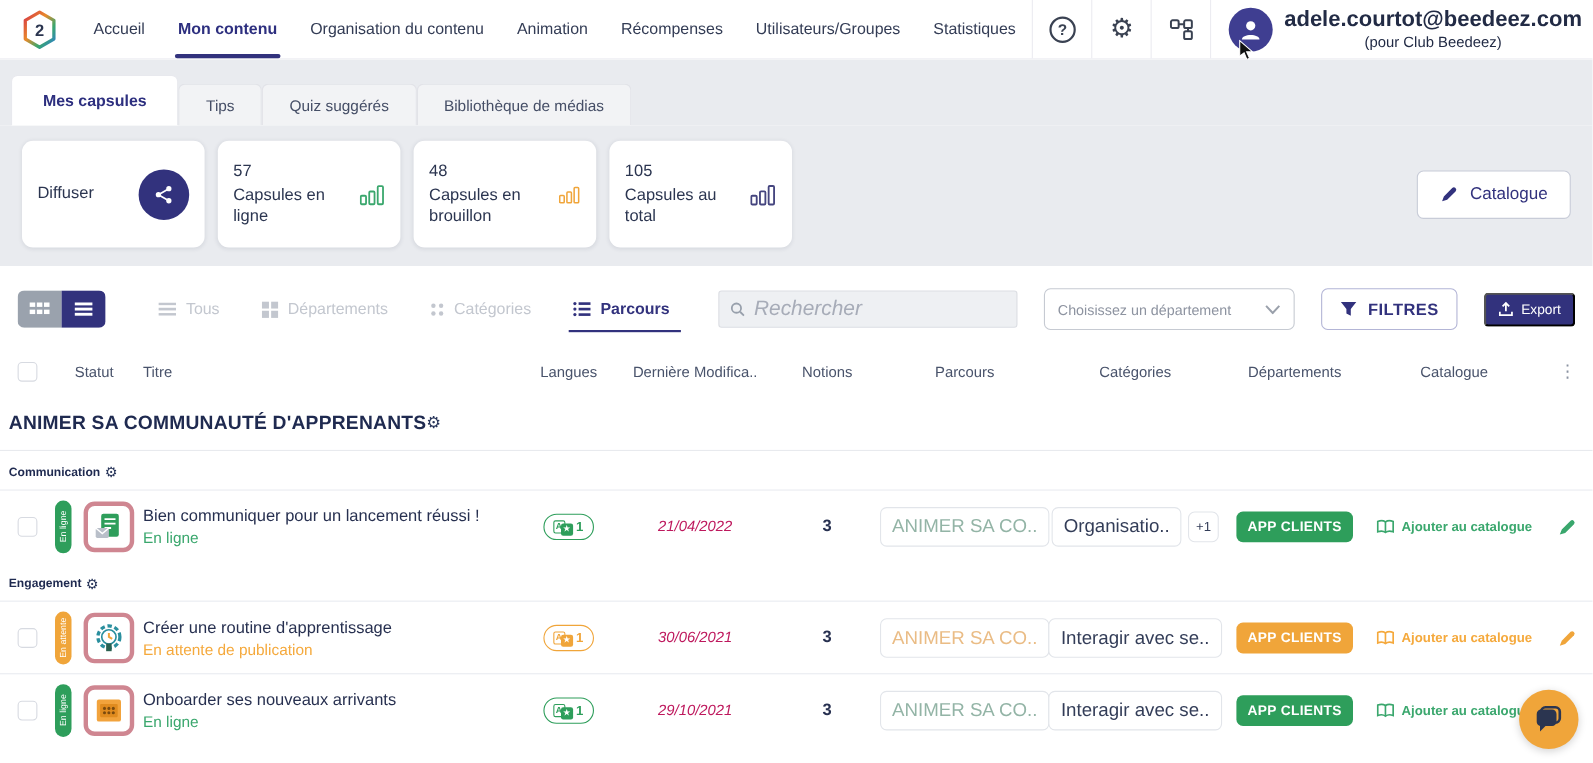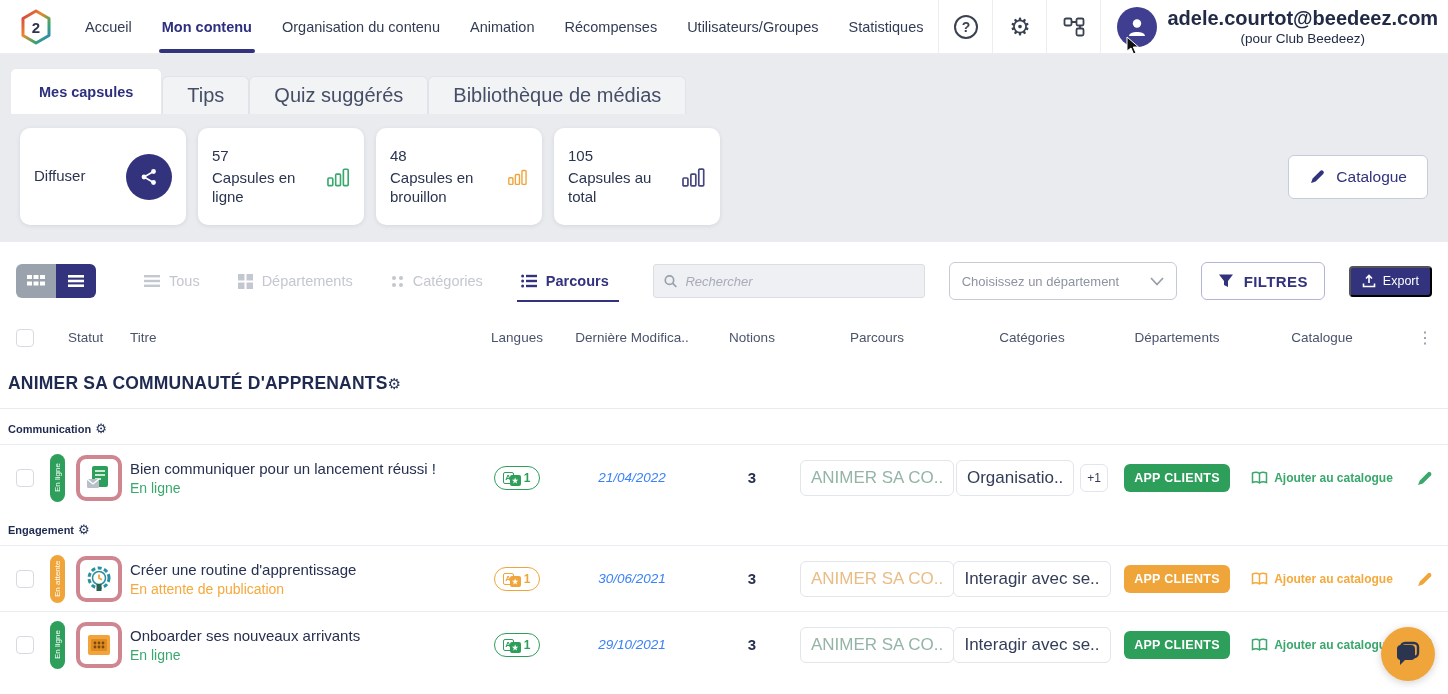--- a/index.html
+++ b/index.html
@@ -20,42 +20,42 @@
   .help-circle { width:24px; height:24px; border:2px solid #3a4252; border-radius:50%; display:flex; align-items:center; justify-content:center; font-size:14px; font-weight:700; color:#3a4252; }
   .gear-glyph { font-size:24px; color:#3a4252; line-height:1; }
   .user-block { display:flex; align-items:center; gap:10px; padding:0 14px 0 16px; border-left:1px solid #ececf1; }
   .avatar { width:40px; height:40px; border-radius:50%; background:#3f3e91; display:flex; align-items:center; justify-content:center; }
   .user-text { display:flex; flex-direction:column; align-items:center; line-height:1.25; }
   .user-email { font-size:20px; font-weight:700; color:#222b45; }
   .user-org { font-size:13.5px; color:#222b45; }
   .caret { font-size:13px; color:#3a4252; margin-left:6px; }
   
   .tabs-row { background:#e9ebef; padding:14px 10px 0 10px; display:flex; align-items:flex-end; height:60px; }
-  .tab { background:#f2f3f5; border:1px solid #e2e3e8; border-bottom:none; border-radius:6px 6px 0 0; padding:0 24px; height:38px; display:flex; align-items:center; font-size:20px; color:#454e66; }
+  .tab { background:#f2f3f5; border:1px solid #e2e3e8; border-bottom:none; border-radius:6px 6px 0 0; padding:0 24px; height:38px; display:flex; align-items:center; font-size:14px; color:#454e66; }
   .tab.active { background:#fff; height:46px; padding:0 28px; color:#2d2f7f; font-weight:700; font-size:14.5px; border-color:#e8e9ee; }
   
   .cards-row { background:#e9ebef; padding:14px 20px 17px; display:flex; gap:12px; align-items:center; height:128px; }
   .card { background:#fff; border-radius:10px; width:166px; height:97px; padding:12px 14px; box-shadow:0 1px 4px rgba(31,41,70,.10); display:flex; justify-content:space-between; align-items:center; }
   .card-label { font-size:15px; color:#2b3550; line-height:1.35; }
   .circle-btn { width:46px; height:46px; min-width:46px; border-radius:50%; background:#32327d; color:#fff; display:flex; align-items:center; justify-content:center; font-size:28px; font-weight:400; }
   .stat-left { display:flex; flex-direction:column; gap:2px; font-size:15px; color:#2b3550; line-height:1.3; }
   .stat-green { color:#3aa76d; } .stat-orange { color:#f0a53a; } .stat-purple { color:#45457f; }
   .catalogue-btn { margin-left:auto; background:#fff; border:1px solid #c8ccd8; border-radius:6px; height:44px; padding:0 20px; display:flex; align-items:center; gap:10px; color:#32327d; font-size:15.5px; }
   
   .filter-row { display:flex; align-items:center; padding:20px 16px 12px; background:#fff; }
   .view-toggle { display:flex; border-radius:6px; overflow:hidden; }
   .vt-seg { width:40px; height:34px; display:flex; align-items:center; justify-content:center; }
   .vt-grid { background:#9aa2ad; } .vt-list { background:#32327d; }
   .filter-tabs { display:flex; margin-left:48px; gap:38px; align-items:center; }
   .ftab { display:flex; gap:9px; align-items:center; font-size:14.5px; color:#c3c7cf; position:relative; }
   .ftab.active { color:#32327d; font-weight:700; }
   .ftab.active::after { content:""; position:absolute; left:-4px; right:-10px; bottom:-13px; height:2px; background:#32327d; }
   .filter-right { margin-left:auto; display:flex; align-items:center; gap:24px; }
   .search-box { width:272px; height:34px; background:#eef0f3; border:1px solid #dcdee3; border-radius:3px; display:flex; align-items:center; padding:0 10px; gap:8px; }
-  .search-box input { border:none; outline:none; background:transparent; font-style:italic; font-size:13px; color:#5d6575; width:100%; font-family:"Liberation Sans", sans-serif; }
+  .search-box input { border:none; outline:none; background:transparent; font-style:italic; font-size:19px; color:#5d6575; width:100%; font-family:"Liberation Sans", sans-serif; }
   .search-box input::placeholder { color:#a7acb8; }
   .dept-select { width:228px; height:38px; background:#fff; border:1px solid #c6cad2; border-radius:6px; display:flex; align-items:center; justify-content:space-between; padding:0 12px; font-size:13px; color:#8d93a0; }
   .filtres-btn { height:38px; border:1px solid #b3b5d6; border-radius:6px; background:#fff; display:flex; align-items:center; gap:10px; padding:0 16px; color:#32327d; font-size:15px; font-weight:700; letter-spacing:.4px; }
   .export-btn { height:31px; background:#32327d; border-radius:4px; color:#fff; font-size:12.5px; display:flex; align-items:center; gap:7px; padding:0 11px; }
   
   .thead { display:grid; grid-template-columns:50px 80px 342px 90px 140px 100px 150px 160px 130px 160px 46px; align-items:center; padding:16px 0 12px; color:#49536b; font-size:13.5px; }
   .thead .cell-c { text-align:center; }
   .cb { width:18px; height:18px; border:1.5px solid #d7dae1; border-radius:4px; background:#fff; margin-left:16px; }
   .dots-v { text-align:center; color:#8b93a2; font-size:16px; letter-spacing:0; }
   .group-row { padding:14px 8px 14px; border-bottom:1px solid #e8eaee; display:flex; align-items:center; }
@@ -72,21 +72,21 @@
   .title-cell { display:flex; flex-direction:column; gap:3px; white-space:nowrap; }
   .row-title { font-size:15px; color:#273050; }
   .row-status { font-size:14px; }
   .txt-green { color:#3aa76d; } .txt-orange { color:#f5a93c; }
   .cell-c { display:flex; justify-content:center; align-items:center; }
   .lang-pill { display:inline-flex; align-items:center; border:1.6px solid currentColor; border-radius:14px; padding:3px 9px 3px 8px; font-size:12px; font-weight:700; }
   .pill-green { color:#2e9e5b; } .pill-orange { color:#f0a53a; }
   .la { border:1.3px solid currentColor; border-radius:2px; font-size:8px; width:11px; height:12px; display:inline-flex; align-items:center; justify-content:center; font-weight:700; background:#fff; }
   .lb { background:currentColor; border-radius:2px; width:11px; height:11px; margin:5px 3px 0 -4px; display:inline-flex; align-items:center; justify-content:center; }
   .lb i { color:#fff; font-style:normal; font-size:7px; line-height:1; }
-  .date-cell { font-style:italic; color:#3b82f6; font-size:13.5px; }
+  .date-cell { font-style:italic; color:#be185d; font-size:13.5px; }
   .notions-cell { font-weight:700; color:#273050; font-size:15px; }
   .chip { border:1px solid #e2e5ea; border-radius:6px; padding:7px 10px; font-size:17px; background:#fff; white-space:nowrap; }
   .chip-green { color:#93b4a6; } .chip-orange { color:#eabc85; }
   .chip-dark { color:#333d58; }
   .plus-chip { border:1px solid #e2e5ea; border-radius:6px; padding:6px 6px; font-size:12px; color:#333d58; margin-left:6px; background:#fff; }
   .dept-badge { border-radius:6px; color:#fff; font-weight:700; font-size:12.5px; padding:7px 10px; letter-spacing:.3px; white-space:nowrap; }
   .cat-link { display:inline-flex; gap:6px; align-items:center; font-size:12px; font-weight:700; white-space:nowrap; }
   .edit-cell svg { display:block; }
   
   .chat-fab { position:absolute; right:13px; bottom:13px; width:54px; height:54px; border-radius:50%; background:#f0a53a; display:flex; align-items:center; justify-content:center; box-shadow:0 2px 8px rgba(0,0,0,.18); }

